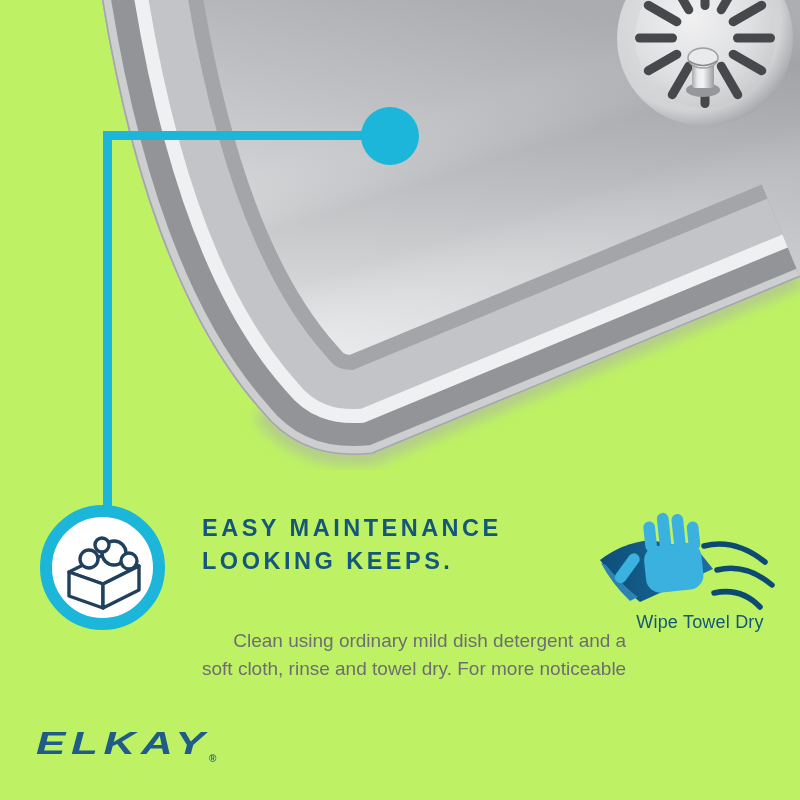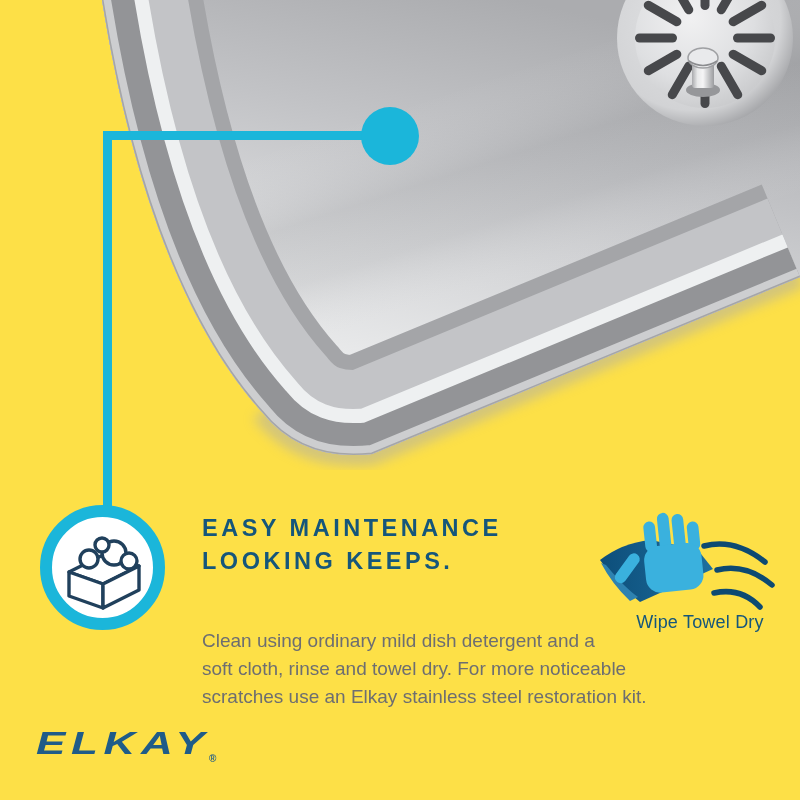--- a/index.html
+++ b/index.html
@@ -1,21 +1,21 @@
 <!DOCTYPE html>
 <html style="--accent_cyan: #1bb6da; --heading_blue: #15567b; --body_gray: #6d6e71; --towel_blue_dark: #0d4e7a; --towel_blue_light: #1d6f9e; --towel_fold_blue: #2e82b0; --hand_cyan: #3ab1de; --arc_blue: #0d4a72; --icon_navy: #20405c; --logo_blue: #1f5c88;"><head>
 <meta charset="utf-8">
 <style>
   html,body{margin:0;padding:0;}
   body{
     width:800px;height:800px;background:#ffffff;
     font-family:"Liberation Sans", sans-serif;
     position:relative;overflow:hidden;
   }
-  .canvas{position:absolute;inset:0;width:800px;height:800px;background:#fde047;}
+  .canvas{position:absolute;inset:0;width:800px;height:800px;background:#bef264;}
 
   
   .sink-photo{position:absolute;left:0;top:0;}
 
   
   .callout-line-h{position:absolute;left:103px;top:131px;width:287px;height:9px;background:var(--accent_cyan);}
   .callout-line-v{position:absolute;left:103px;top:131px;width:9px;height:377px;background:var(--accent_cyan);}
   .callout-dot{position:absolute;left:361px;top:107px;width:58px;height:58px;border-radius:50%;background:var(--accent_cyan);}
 
   
@@ -27,21 +27,21 @@
 
   
   .headline{
     position:absolute;left:202px;top:512px;
     color:var(--heading_blue);font-size:23.5px;font-weight:bold;
     letter-spacing:3.5px;line-height:33px;white-space:nowrap;
   }
   
   .bodytext{
     position:absolute;left:202px;top:627px;
-    color:var(--body_gray);font-size:19px;line-height:28px;white-space:nowrap;
+    color:var(--body_gray);font-size:19px;line-height:28px;white-space:nowrap;text-align:right;
   }
 
   
   .wipe-icon{position:absolute;left:585px;top:503px;}
   .wipe-label{
     position:absolute;left:585px;top:612px;width:230px;text-align:center;
     color:var(--heading_blue);font-size:18px;letter-spacing:0.2px;
   }
 
   
@@ -160,21 +160,20 @@
   </div>
 
   <div class="headline">
     <div>EASY MAINTENANCE</div>
     <div>LOOKING KEEPS.</div>
   </div>
 
   <div class="bodytext">
     <div>Clean using ordinary mild dish detergent and a</div>
     <div>soft cloth, rinse and towel dry. For more noticeable</div>
-    <div>scratches use an Elkay stainless steel restoration kit.</div>
   </div>
 
   <svg class="wipe-icon" width="210" height="120" viewBox="0 0 210 120">
     <defs>
       <linearGradient id="towelG" x1="0" y1="0" x2="1" y2="0">
         <stop offset="0" style="stop-color:var(--towel_blue_dark)"></stop>
         <stop offset="1" style="stop-color:var(--towel_blue_light)"></stop>
       </linearGradient>
     </defs>
     <g>

